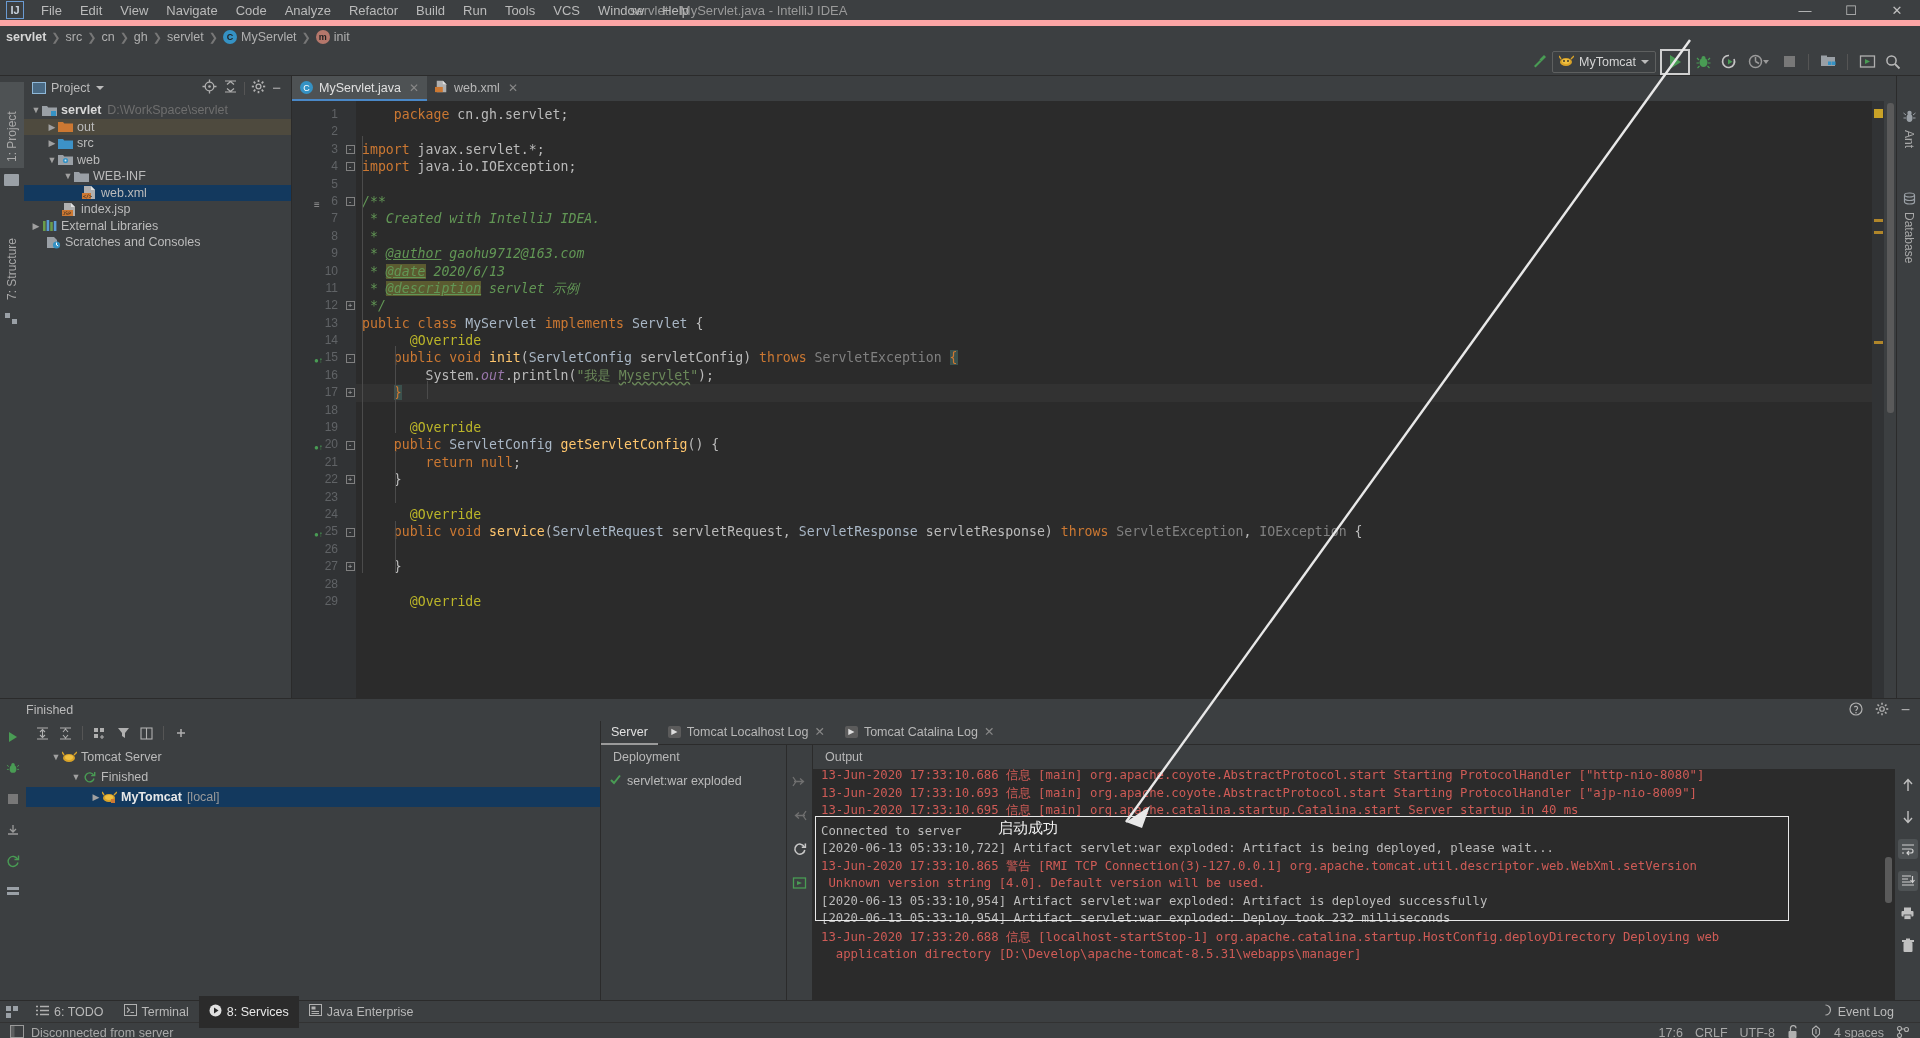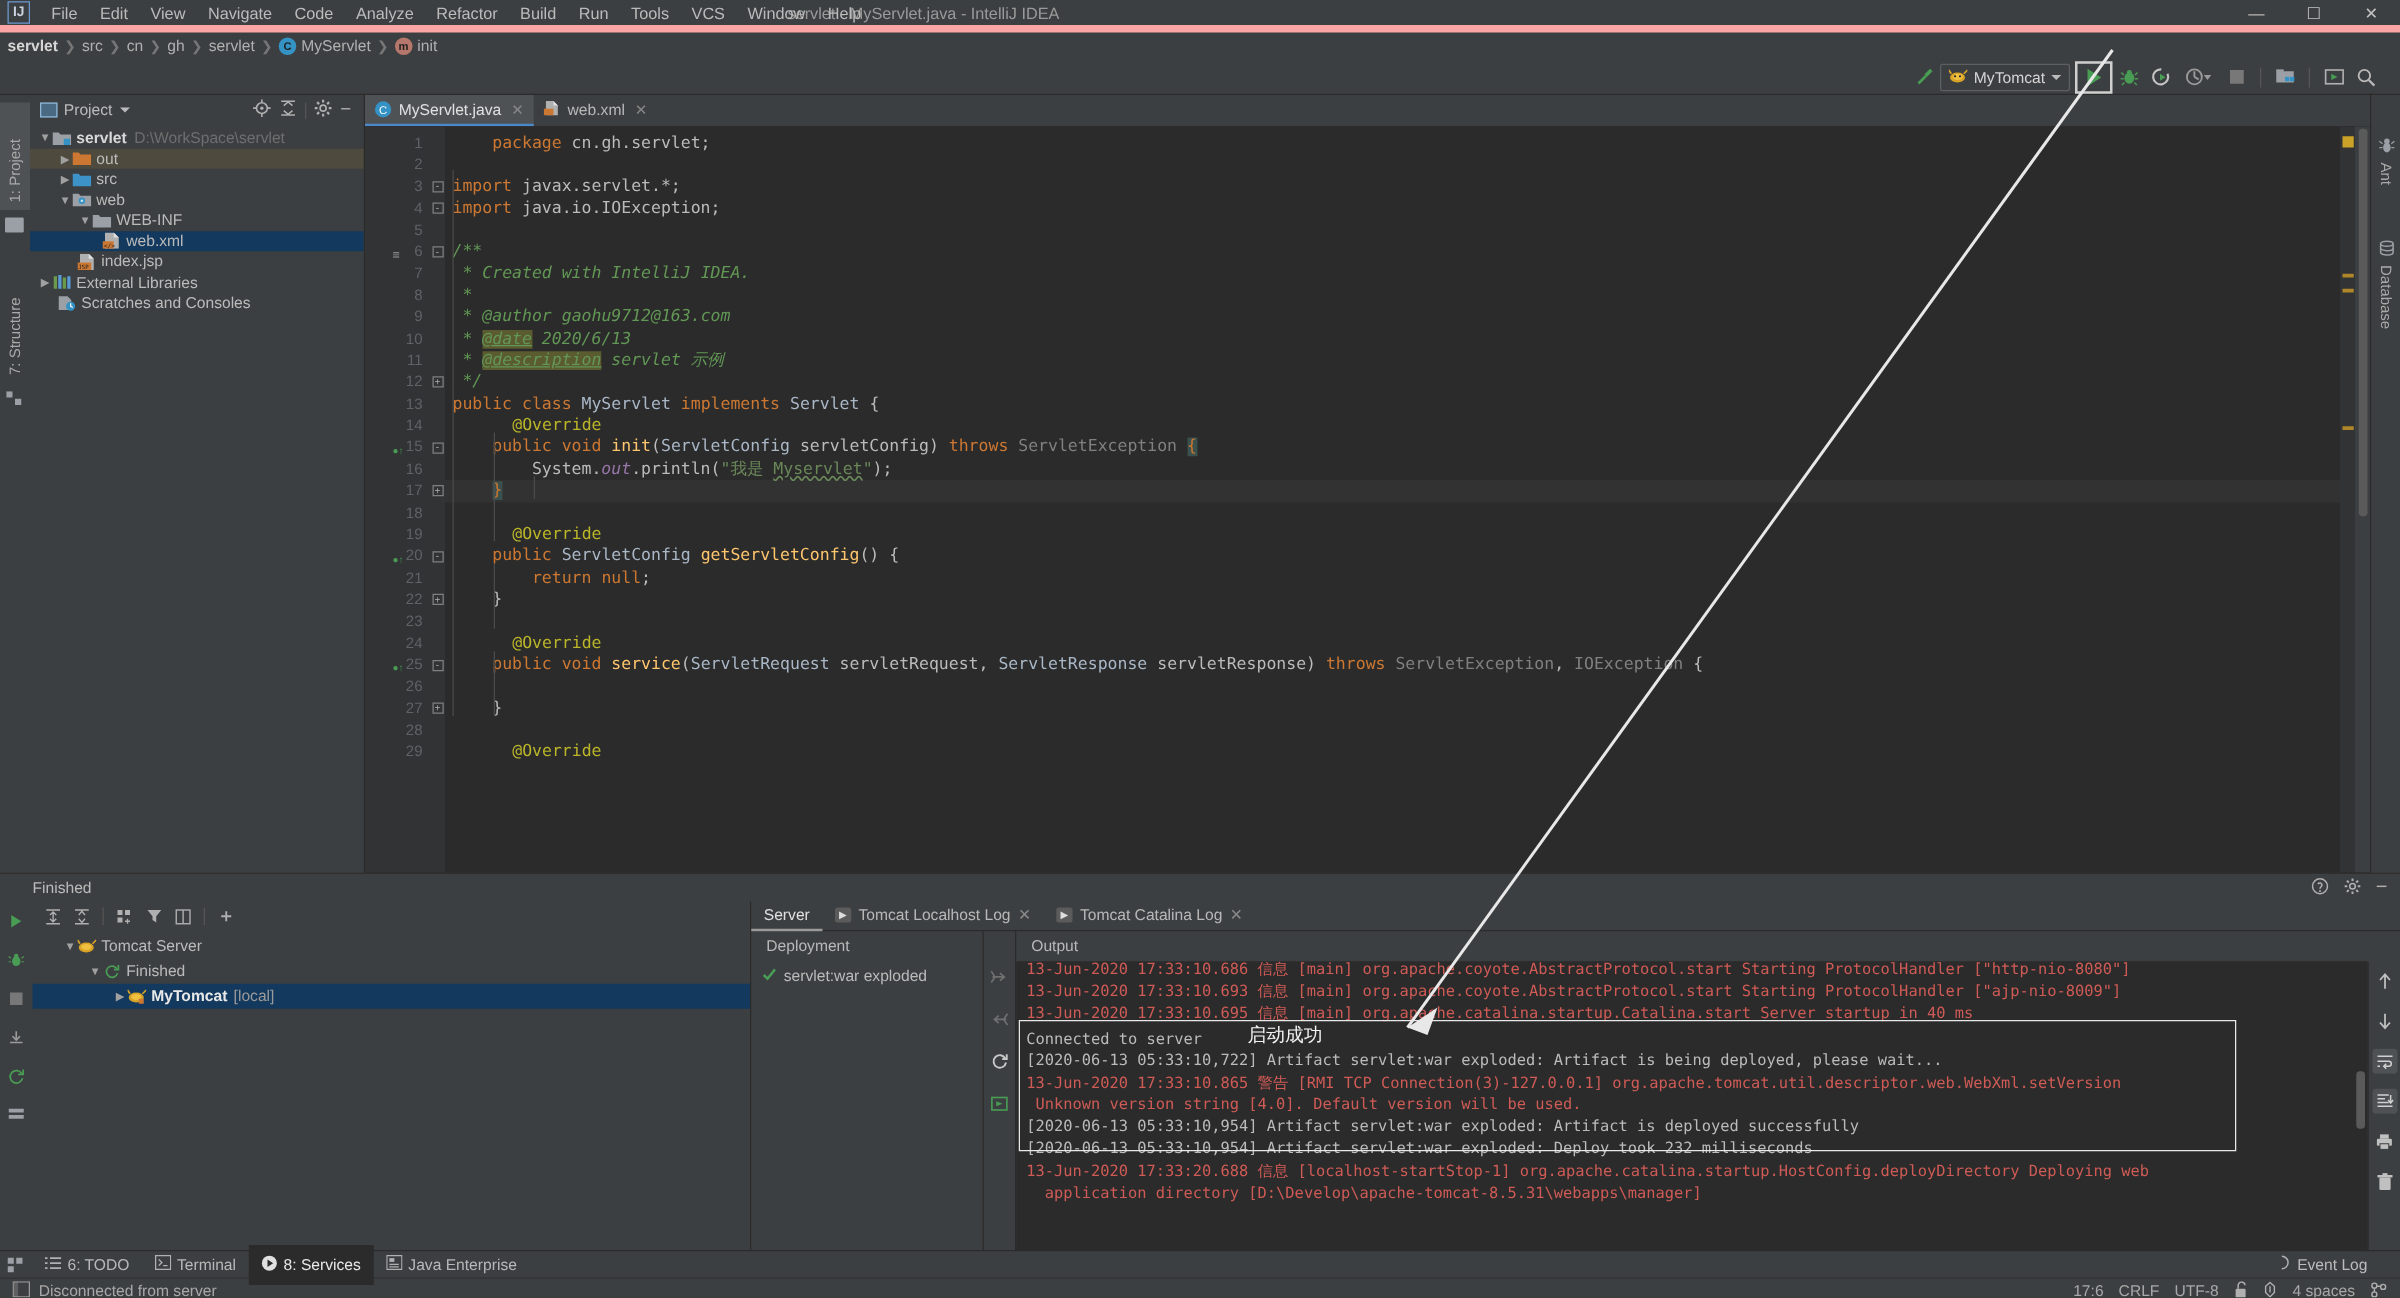--- a/index.html
+++ b/index.html
@@ -109,21 +109,21 @@
   .fbox{width:9px;height:9px;border:1px solid #808080;color:#b0b0b0;font-size:8px;
         display:flex;align-items:center;justify-content:center;line-height:1;}
   #codearea{flex:1;padding-top:5px;overflow:hidden;position:relative;}
   .cline{height:17.4px;line-height:17.4px;font-size:13.2px;white-space:pre;padding-left:6px;
          font-family:"DejaVu Sans Mono","Liberation Mono",monospace;}
   .cline.hl{background:#323232;}
   .kw{color:#cc7832;} .str{color:#6a8759;} .cmt{color:#629755;font-style:italic;}
   .anno{color:#bbb529;padding-left:16px;} .typ{color:#a9b7c6;}
   .fn{color:#ffc66d;} .fld{color:#9876aa;font-style:italic;} .gry{color:#808080;}
   .tagd{color:#629755;font-style:italic;text-decoration:underline;background:#5b5b30;}
-  .tagu{color:#629755;font-style:italic;}
+  .tagu{color:#629755;font-style:italic;text-decoration:underline;}
   .brace-hl{background:#3b514d;color:#cc7832;}
   .wavy{text-decoration:underline wavy #6a8759;}
   #indentguide{position:absolute;left:0;top:0;width:100%;height:100%;pointer-events:none;}
   .vline{position:absolute;width:1px;background:#4b4b4b;}
   #marker{width:12px;background:#313335;flex:none;position:relative;}
   .mk{position:absolute;right:1px;width:9px;height:3px;background:#b0862a;}
   #editscroll{width:12px;background:#3c3f41;flex:none;position:relative;}
   .escrollthumb{position:absolute;right:2px;width:7px;background:#5a5a5a;border-radius:3px;}
 
   

